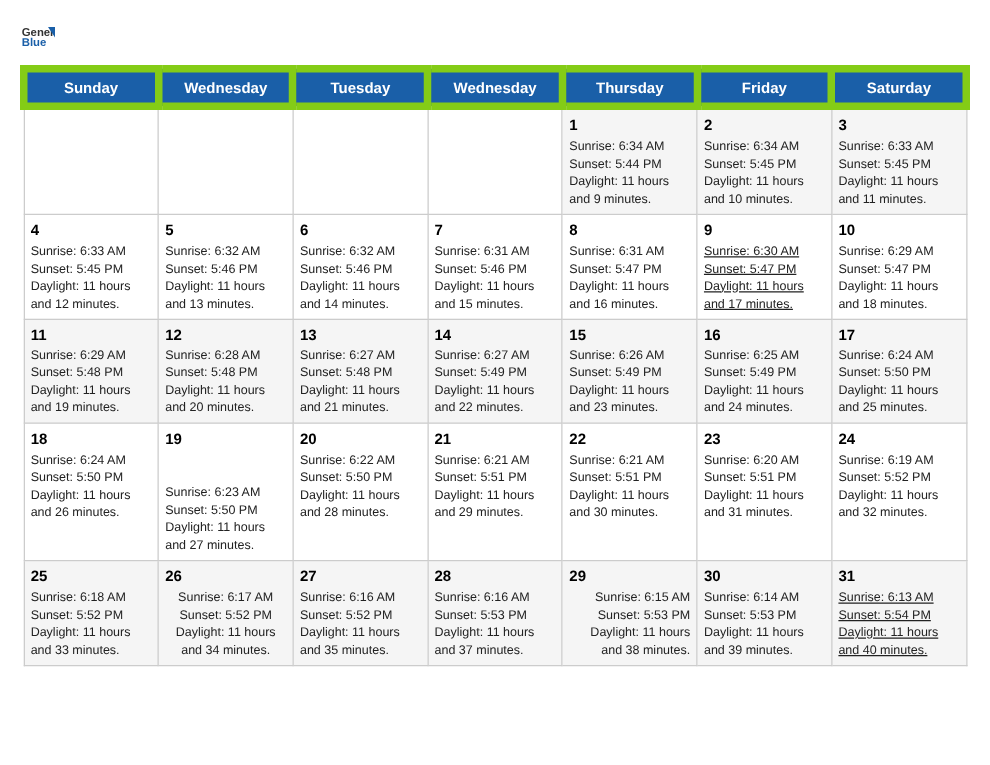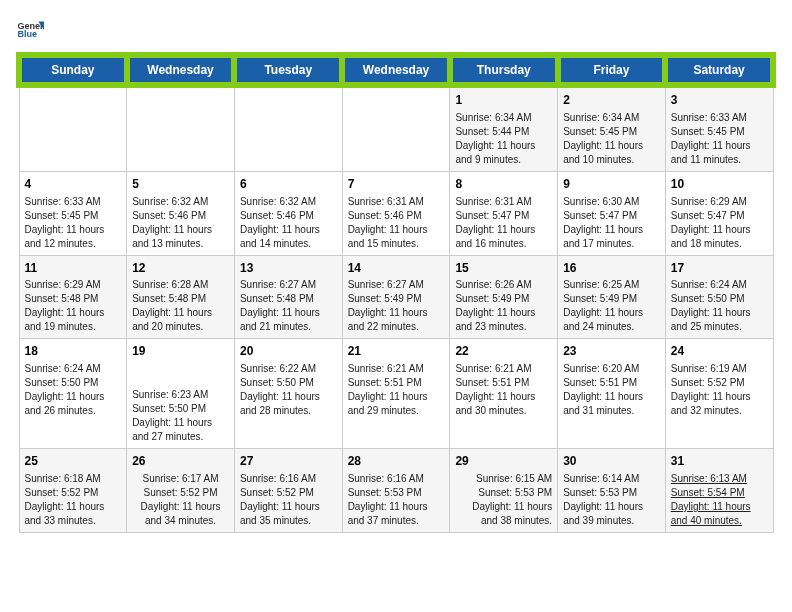--- a/index.html
+++ b/index.html
@@ -170,21 +170,21 @@
         </td>
         <td>
           <span class="day-number">8</span>
           <div class="day-info" style="white-space: pre-line;">Sunrise: 6:31 AM
 Sunset: 5:47 PM
 Daylight: 11 hours
 and 16 minutes.</div>
         </td>
         <td>
           <span class="day-number">9</span>
-          <div class="day-info" style="white-space: pre-line;">Sunrise: 6:30 AM
+          <div class="day-info" style="white-space: pre-line; text-decoration: underline;">Sunrise: 6:30 AM
 Sunset: 5:47 PM
 Daylight: 11 hours
 and 17 minutes.</div>
         </td>
         <td>
           <span class="day-number">10</span>
           <div class="day-info" style="white-space: pre-line;">Sunrise: 6:29 AM
 Sunset: 5:47 PM
 Daylight: 11 hours
 and 18 minutes.</div>

